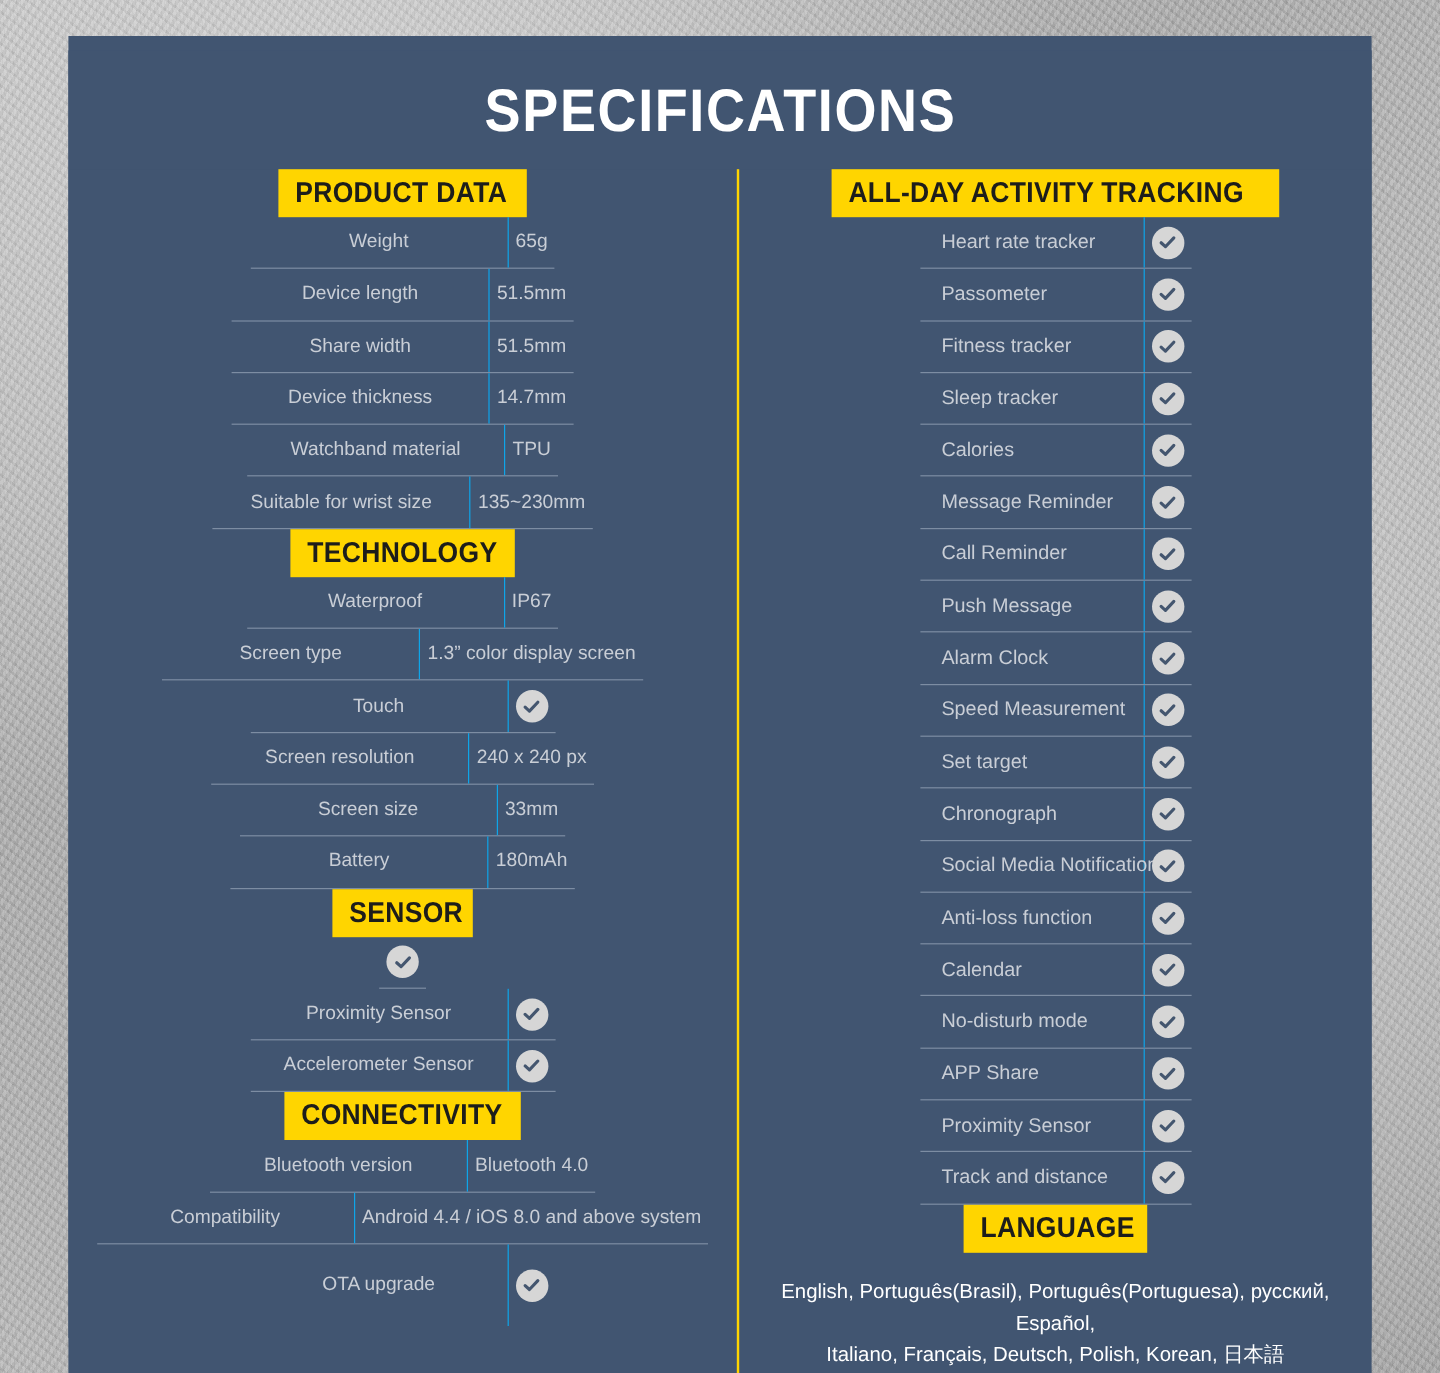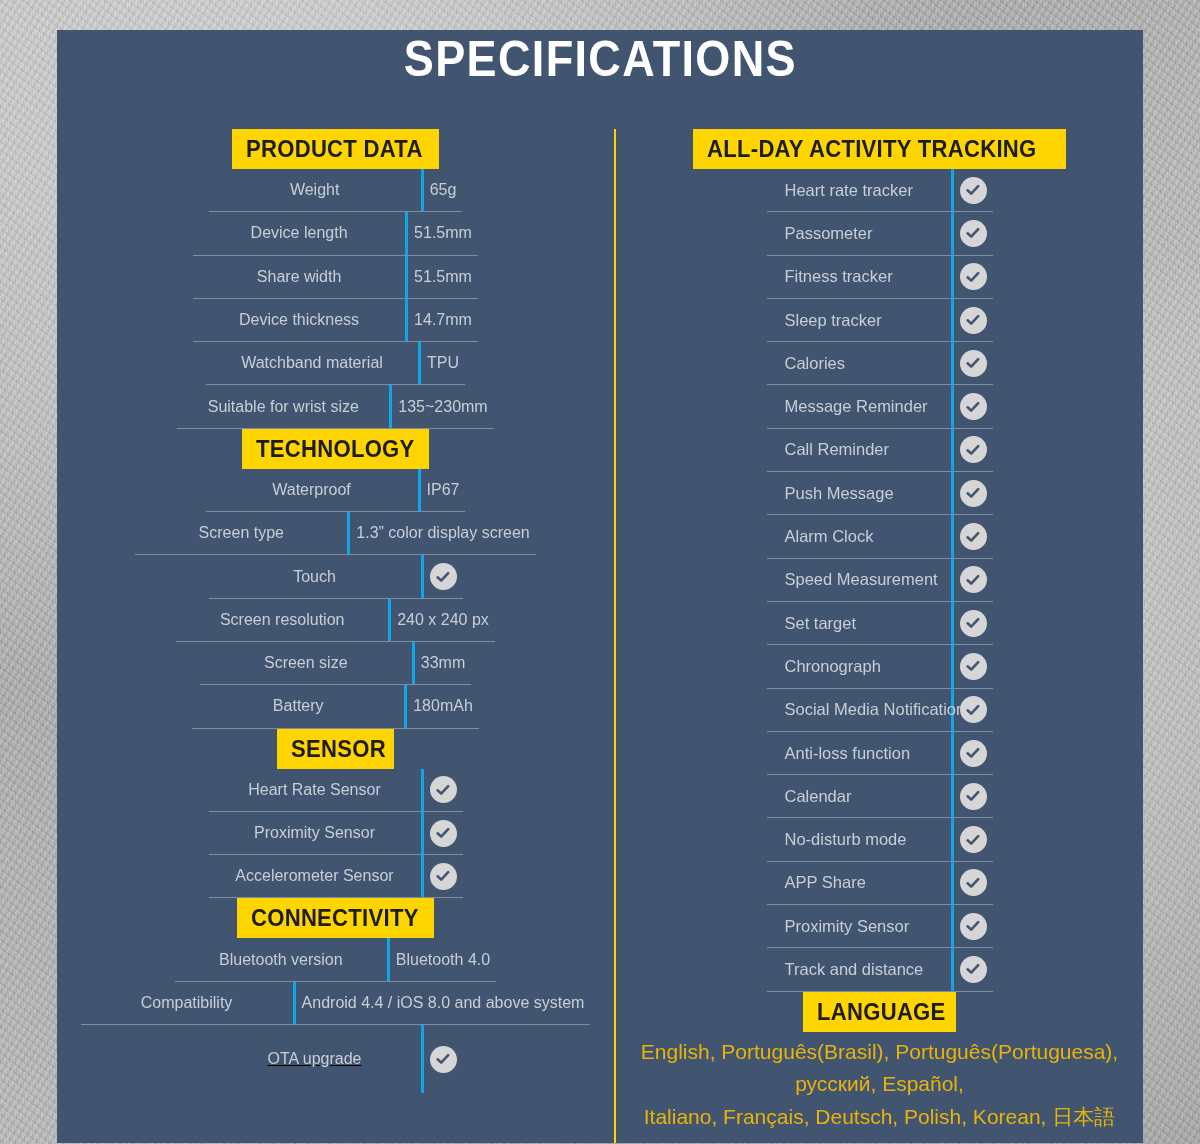--- a/index.html
+++ b/index.html
@@ -36,22 +36,23 @@
       linear-gradient(145deg,#c6c6c6 0%,#acacac 35%,#bdbdbd 60%,#a3a3a3 100%);
   }
   
   #panel{
     position:absolute;left:57px;top:30px;width:1086px;height:1085px;
     background:#415571;
     display:flex;flex-direction:column;
   }
   .title-bar{
     height:99px;flex:none;
-    display:flex;align-items:flex-start;justify-content:center;
+    display:flex;align-items:center;justify-content:center;
     background:#415571;
+    margin-top:12px;
   }
   .title-bar h1{
     margin:0;
     font-family:"Liberation Sans Narrow","Liberation Sans",sans-serif;
     font-size:50px;font-weight:bold;color:#ffffff;
     letter-spacing:1.5px;
     transform:scaleX(.90);
     text-transform:uppercase;
   }
   .body-wrap{flex:1;display:flex;background:#415571;}
@@ -75,26 +76,26 @@
     transform:scaleX(.92);
     transform-origin:left center;
     white-space:nowrap;
   }
   
   .row{
     display:flex;flex:none;height:43.3px;
     border-bottom:1px solid #7d8da3;
     box-sizing:border-box;
   }
-  .row.tall{height:68px;text-decoration:underline;}
+  .row.tall{height:68px;}
   .row.last{border-bottom:none;}
   .cell-label{
     width:215px;flex:none;
     display:flex;align-items:center;justify-content:center;
-    border-right:3px solid #0ea5e9;
+    border-right:1px solid #0ea5e9;
     box-sizing:border-box;
     padding:0 6px;
   }
   .col-right .cell-label{width:187px;justify-content:flex-start;padding-left:18px;}
   .cell-value{
     flex:1;
     display:flex;align-items:center;justify-content:center;
     box-sizing:border-box;padding:0 6px;
   }
   .cell-label span,.cell-value span{
@@ -110,21 +111,21 @@
   }
   .check svg{display:block;}
   
   .lang-body{
     flex:1;
     display:flex;align-items:center;justify-content:center;
     text-align:center;padding:4px 14px 10px;
     box-sizing:border-box;
   }
   .lang-body p{
-    margin:0;font-size:21px;color:#eab308;line-height:1.55;
+    margin:16px;font-size:17px;color:#ffffff;line-height:1.55;
   }
 </style>
 </head>
 <body>
 
 <div id="bg"></div>
 
 <div id="panel">
 
   <div class="title-bar">
@@ -236,23 +237,20 @@
             <span>Battery</span>
           </div>
           <div class="cell-value">
             <span>180mAh</span>
           </div>
         </div>
         <div class="sect">
           <span>SENSOR</span>
         </div>
         <div class="row">
-          <div class="cell-label">
-            <span>Heart Rate Sensor</span>
-          </div>
           <div class="cell-value">
             <div class="check">
               <svg width="16" height="16" viewBox="0 0 16 16">
                 <path d="M2.6 8.3 L6.2 11.6 L13.2 4.2" fill="none" stroke="#44566f" stroke-width="2.6" stroke-linecap="round" stroke-linejoin="round"></path>
               </svg>
             </div>
           </div>
         </div>
         <div class="row">
           <div class="cell-label">

